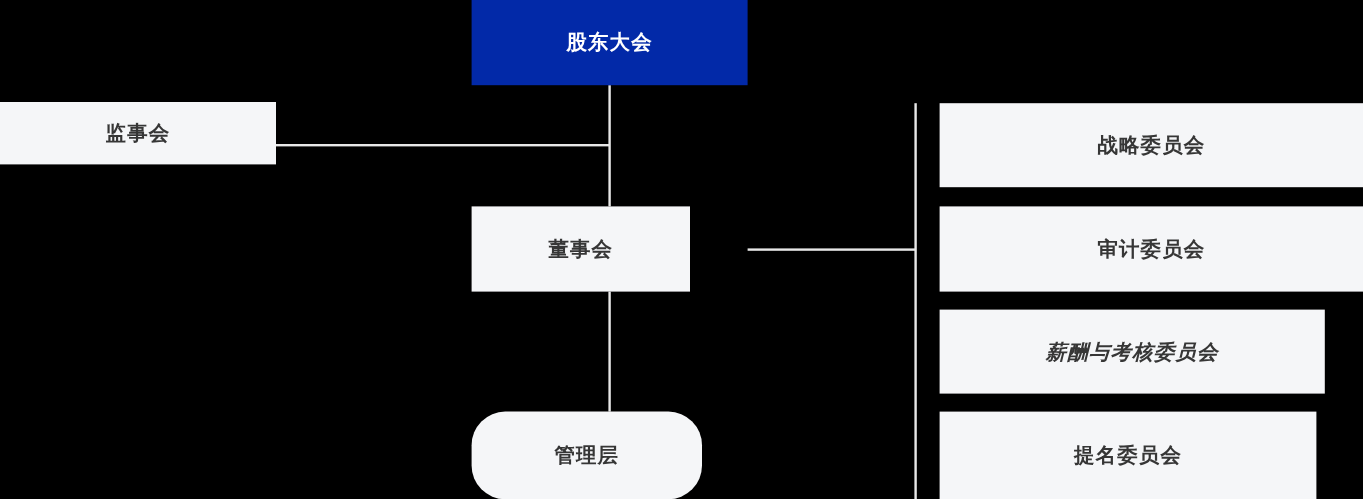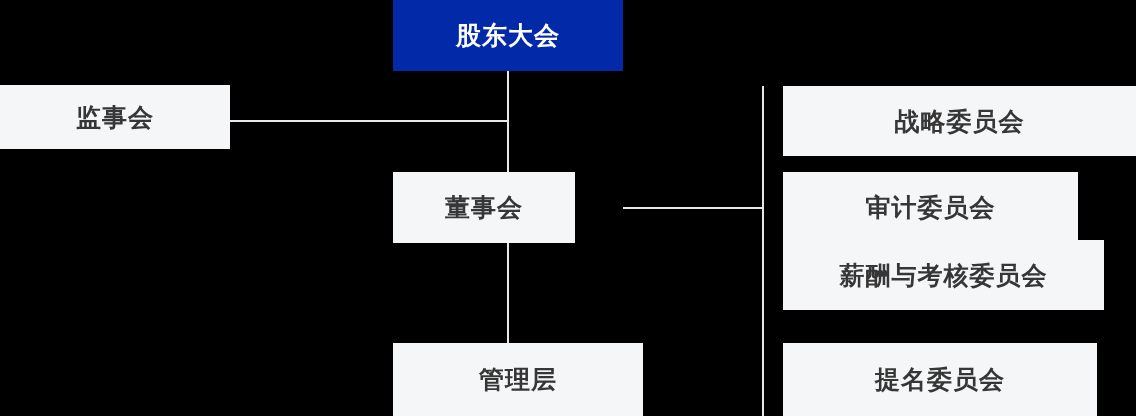--- a/index.html
+++ b/index.html
@@ -18,46 +18,46 @@
     position: absolute;
     inset: 0;
   }
   .node {
     position: absolute;
     display: flex;
     align-items: center;
     justify-content: center;
     background: var(--node_bg, #f5f6f8);
     color: var(--node_text, #363636);
-    font-size: 25px;
+    font-size: 17px;
     font-weight: 700;
     letter-spacing: 1px;
     white-space: nowrap;
   }
   .node.root {
     background: var(--root_bg, #0229a8);
     color: var(--root_text, #ffffff);
   }
   .connector {
     position: absolute;
     background: var(--connector, #e8e8e8);
   }
 
   
   .n-shareholders { left: 393px; top: 0;     width: 230px; height: 71px; }
   .n-board        { left: 393px; top: 172px; width: 182px; height: 71px; justify-content: center; }
-  .n-management   { left: 393px; top: 343px; width: 250px; height: 73px; }
+  .n-management   { left: 393px; top: 343px; width: 192px; height: 73px; border-radius: 28px; }
 
   
-  .n-supervisors  { left: 0;     top: 85px;  width: 230px; height: 64px; }
+  .n-supervisors  { left: 0;     top: 85px;  width: 230px; height: 52px; }
 
   
   .n-com-0 { left: 783px; top: 86px;  width: 353px; height: 70px; text-align: right; }
-  .n-com-1 { left: 783px; top: 172px; width: 295px; height: 71px; }
-  .n-com-2 { left: 783px; top: 240px; width: 321px; height: 70px; }
+  .n-com-1 { left: 783px; top: 172px; width: 353px; height: 71px; }
+  .n-com-2 { left: 783px; top: 258px; width: 321px; height: 70px; font-style: italic; }
   .n-com-3 { left: 783px; top: 343px; width: 314px; height: 73px; }
 
   
   .c-center-top    { left: 507px; top: 71px;  width: 2px;   height: 101px; }
   .c-center-bottom { left: 507px; top: 243px; width: 2px;   height: 100px; }
   .c-left-h        { left: 230px; top: 120px; width: 278px; height: 2px;  }
   .c-right-h       { left: 623px; top: 207px; width: 140px; height: 2px;  }
   .c-right-v       { left: 762px; top: 86px;  width: 2px;   height: 330px; }
 </style>
 </head>

